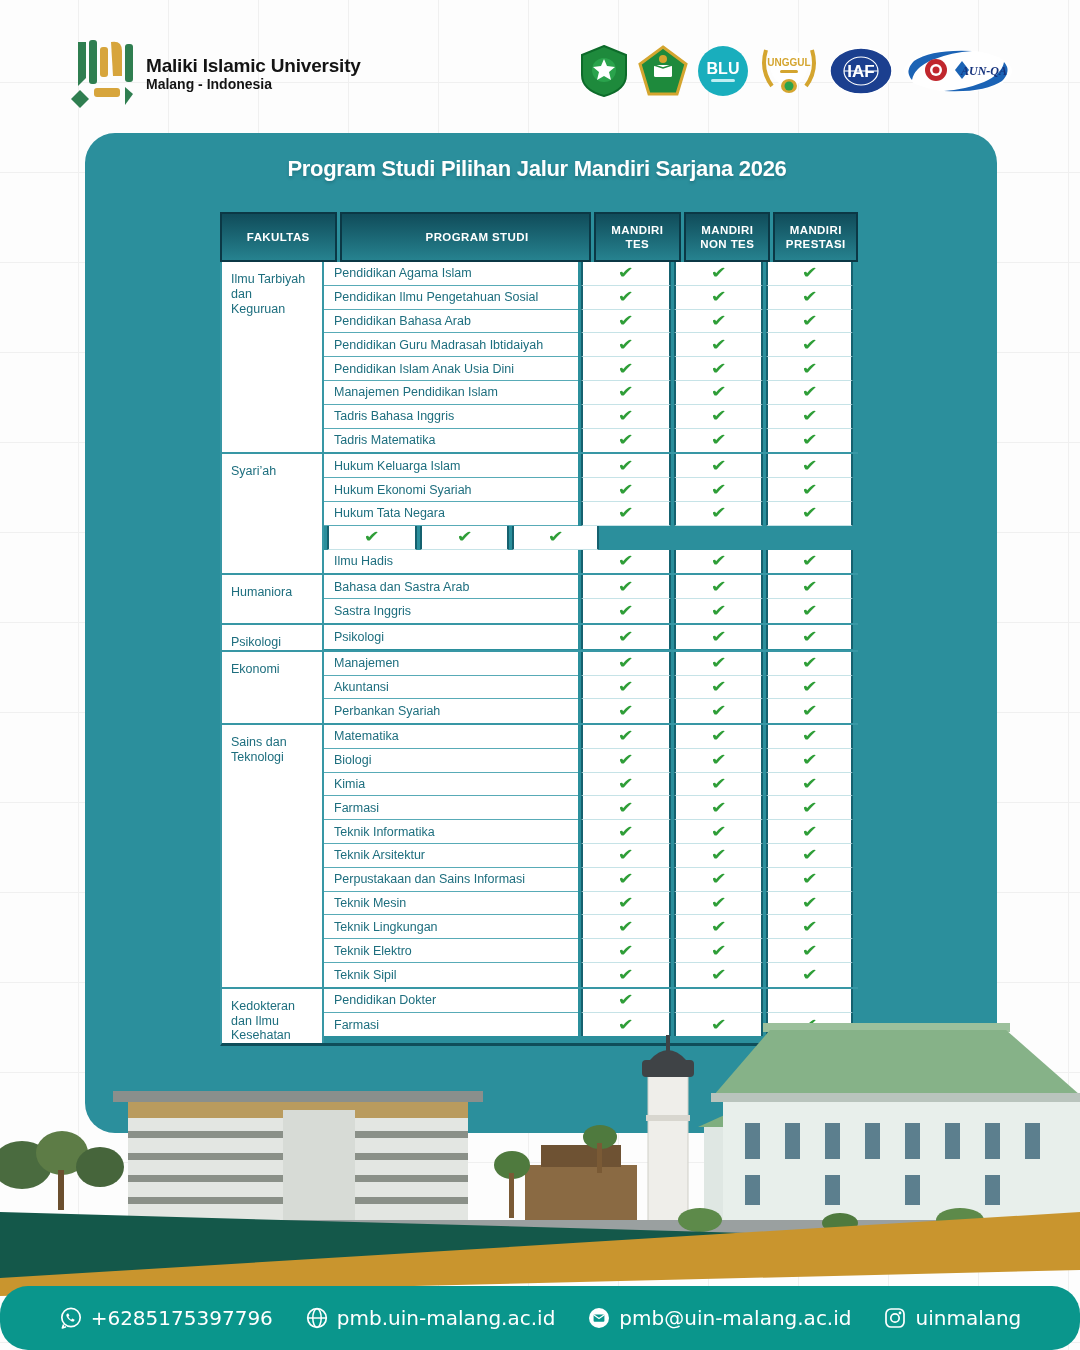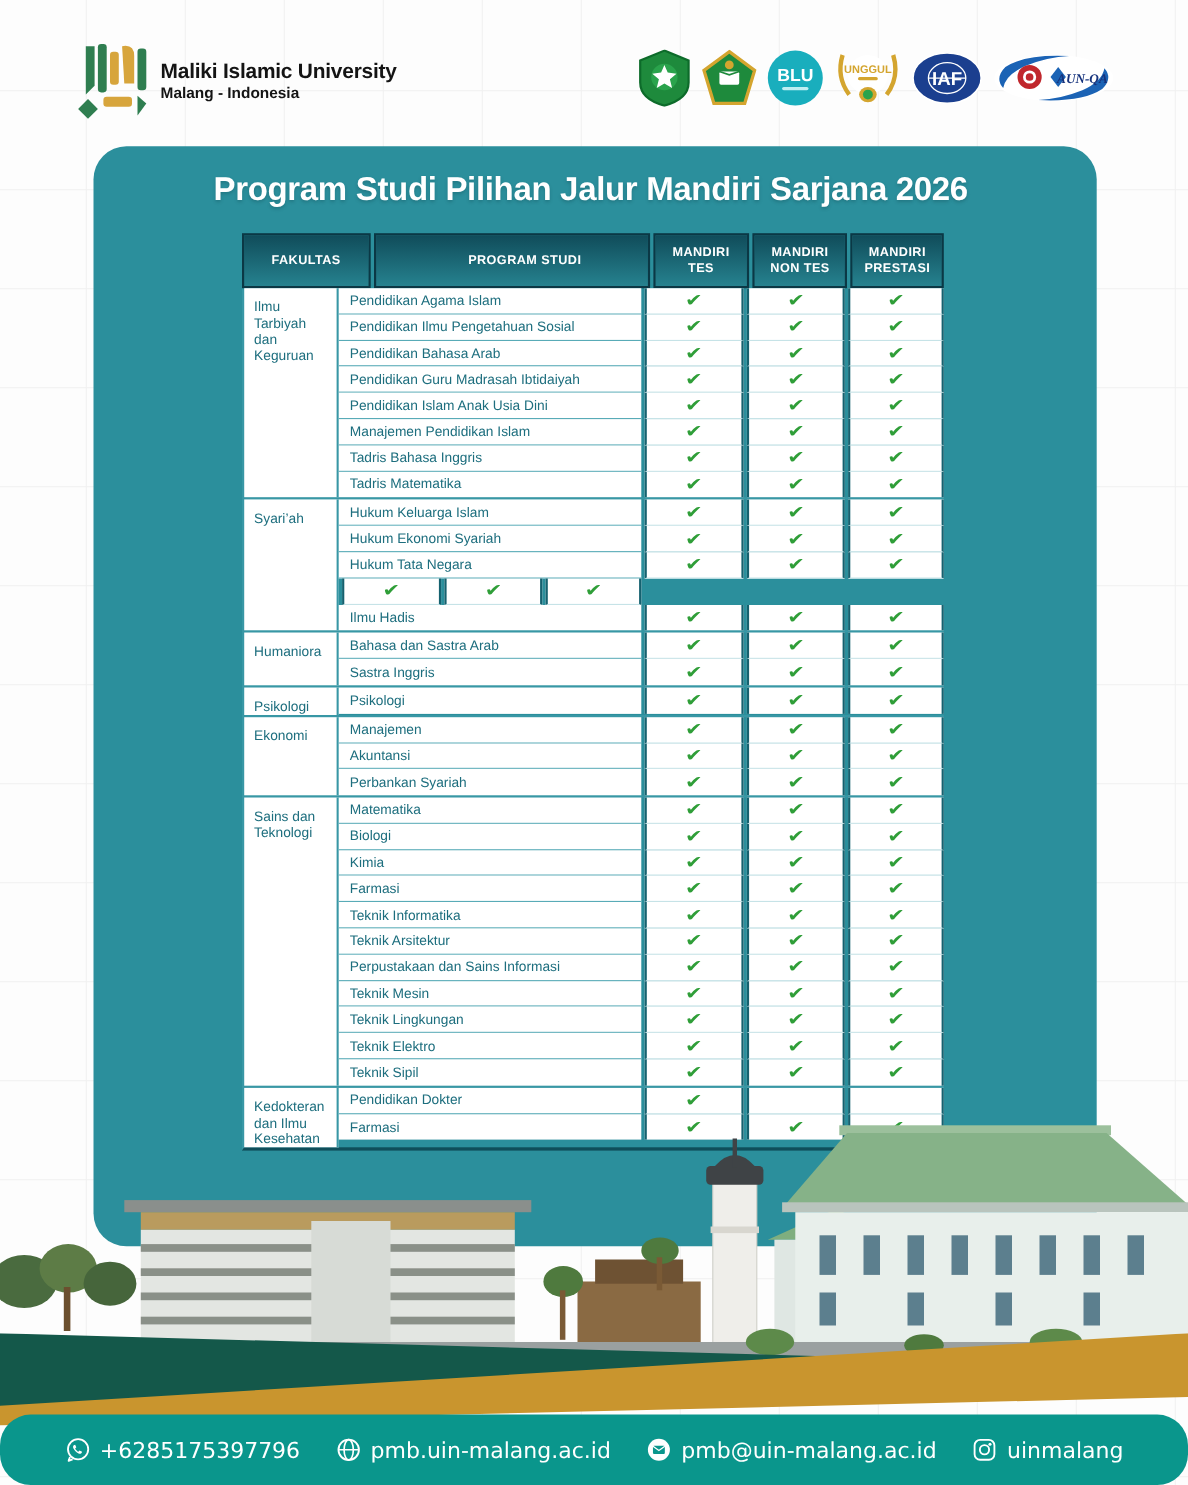--- a/index.html
+++ b/index.html
@@ -15,42 +15,42 @@
   .brand{position:absolute;left:70px;top:38px;display:flex;align-items:center;gap:10px;z-index:9;}
   .brand-text{display:flex;flex-direction:column;justify-content:center;}
   .brand-name{font-size:19px;font-weight:bold;color:#141414;letter-spacing:-0.2px;line-height:1.05;}
   .brand-loc{font-size:14px;font-weight:bold;color:#141414;line-height:1.2;}
   .badges{position:absolute;right:66px;top:44px;display:flex;align-items:center;gap:9px;z-index:9;}
   .badge{display:block;}
   
   .panel{position:absolute;left:85px;top:133px;width:912px;height:1000px;
     background:#2b8f9c;border-radius:30px;z-index:1;}
   .poster-title{position:absolute;left:85px;top:156px;width:904px;text-align:center;
-    color:#ffffff;font-size:30px;font-weight:bold;letter-spacing:-0.3px;z-index:2;
+    color:#ffffff;font-size:22px;font-weight:bold;letter-spacing:-0.3px;z-index:2;
     text-shadow:0 2px 3px rgba(10,50,60,.25);}
   
   .table{position:absolute;left:220px;top:212px;width:638px;z-index:2;font-family:"Liberation Sans",sans-serif;}
   .thead{display:flex;height:50px;}
   .hcell{box-sizing:border-box;height:50px;display:flex;align-items:center;justify-content:center;
     background:linear-gradient(180deg,#104c5a 0%,#26828f 100%);
     border:2px solid #0b3845;color:#fff;font-weight:bold;font-size:11.5px;letter-spacing:.4px;
     text-align:center;white-space:pre-line;line-height:1.25;}
   .h-fak{width:120px;}
   .h-prog{width:258px;margin-left:3px;padding-left:24px;}
   .h-c1{width:90px;margin-left:3px;}
   .h-c2{width:89px;margin-left:3px;}
   .h-c3{width:87px;margin-left:3px;}
   .tbody{border-left:2px solid #3897a5;border-bottom:3px solid #0f4e5a;background:transparent;}
   .group{display:flex;border-top:2px solid #3897a5;}
   .group:first-child{border-top:none;}
   .fcell{box-sizing:border-box;width:102px;background:#ffffff;border-right:2px solid #3897a5;
     color:#1d6e7e;font-size:12.5px;line-height:1.18;padding:10px 2px 0 9px;white-space:pre-line;}
   .rows{display:flex;flex-direction:column;flex:1;}
   .row{display:flex;height:23.8px;}
-  .pcell{box-sizing:border-box;width:275px;background:#ffffff;display:flex;align-items:center;
+  .pcell{box-sizing:border-box;width:254px;background:#ffffff;display:flex;align-items:center;
     padding-left:10px;color:#1d6e7e;font-size:12.5px;border-bottom:1px solid #58abb7;}
   .row:last-child .pcell{border-bottom:none;}
   .ccell{box-sizing:border-box;background:#ffffff;margin-left:3px;
     border-left:2px solid #15616f;border-right:2px solid #15616f;border-bottom:1px solid #c6e3e7;
     display:flex;align-items:center;justify-content:center;}
   .row:last-child .ccell{border-bottom:none;}
   .c1{width:90px;} .c2{width:89px;} .c3{width:87px;}
   .check{color:#2f9e38;font-size:16px;font-weight:bold;font-family:"DejaVu Sans",sans-serif;
     transform:scaleX(1.2);line-height:1;}
   

